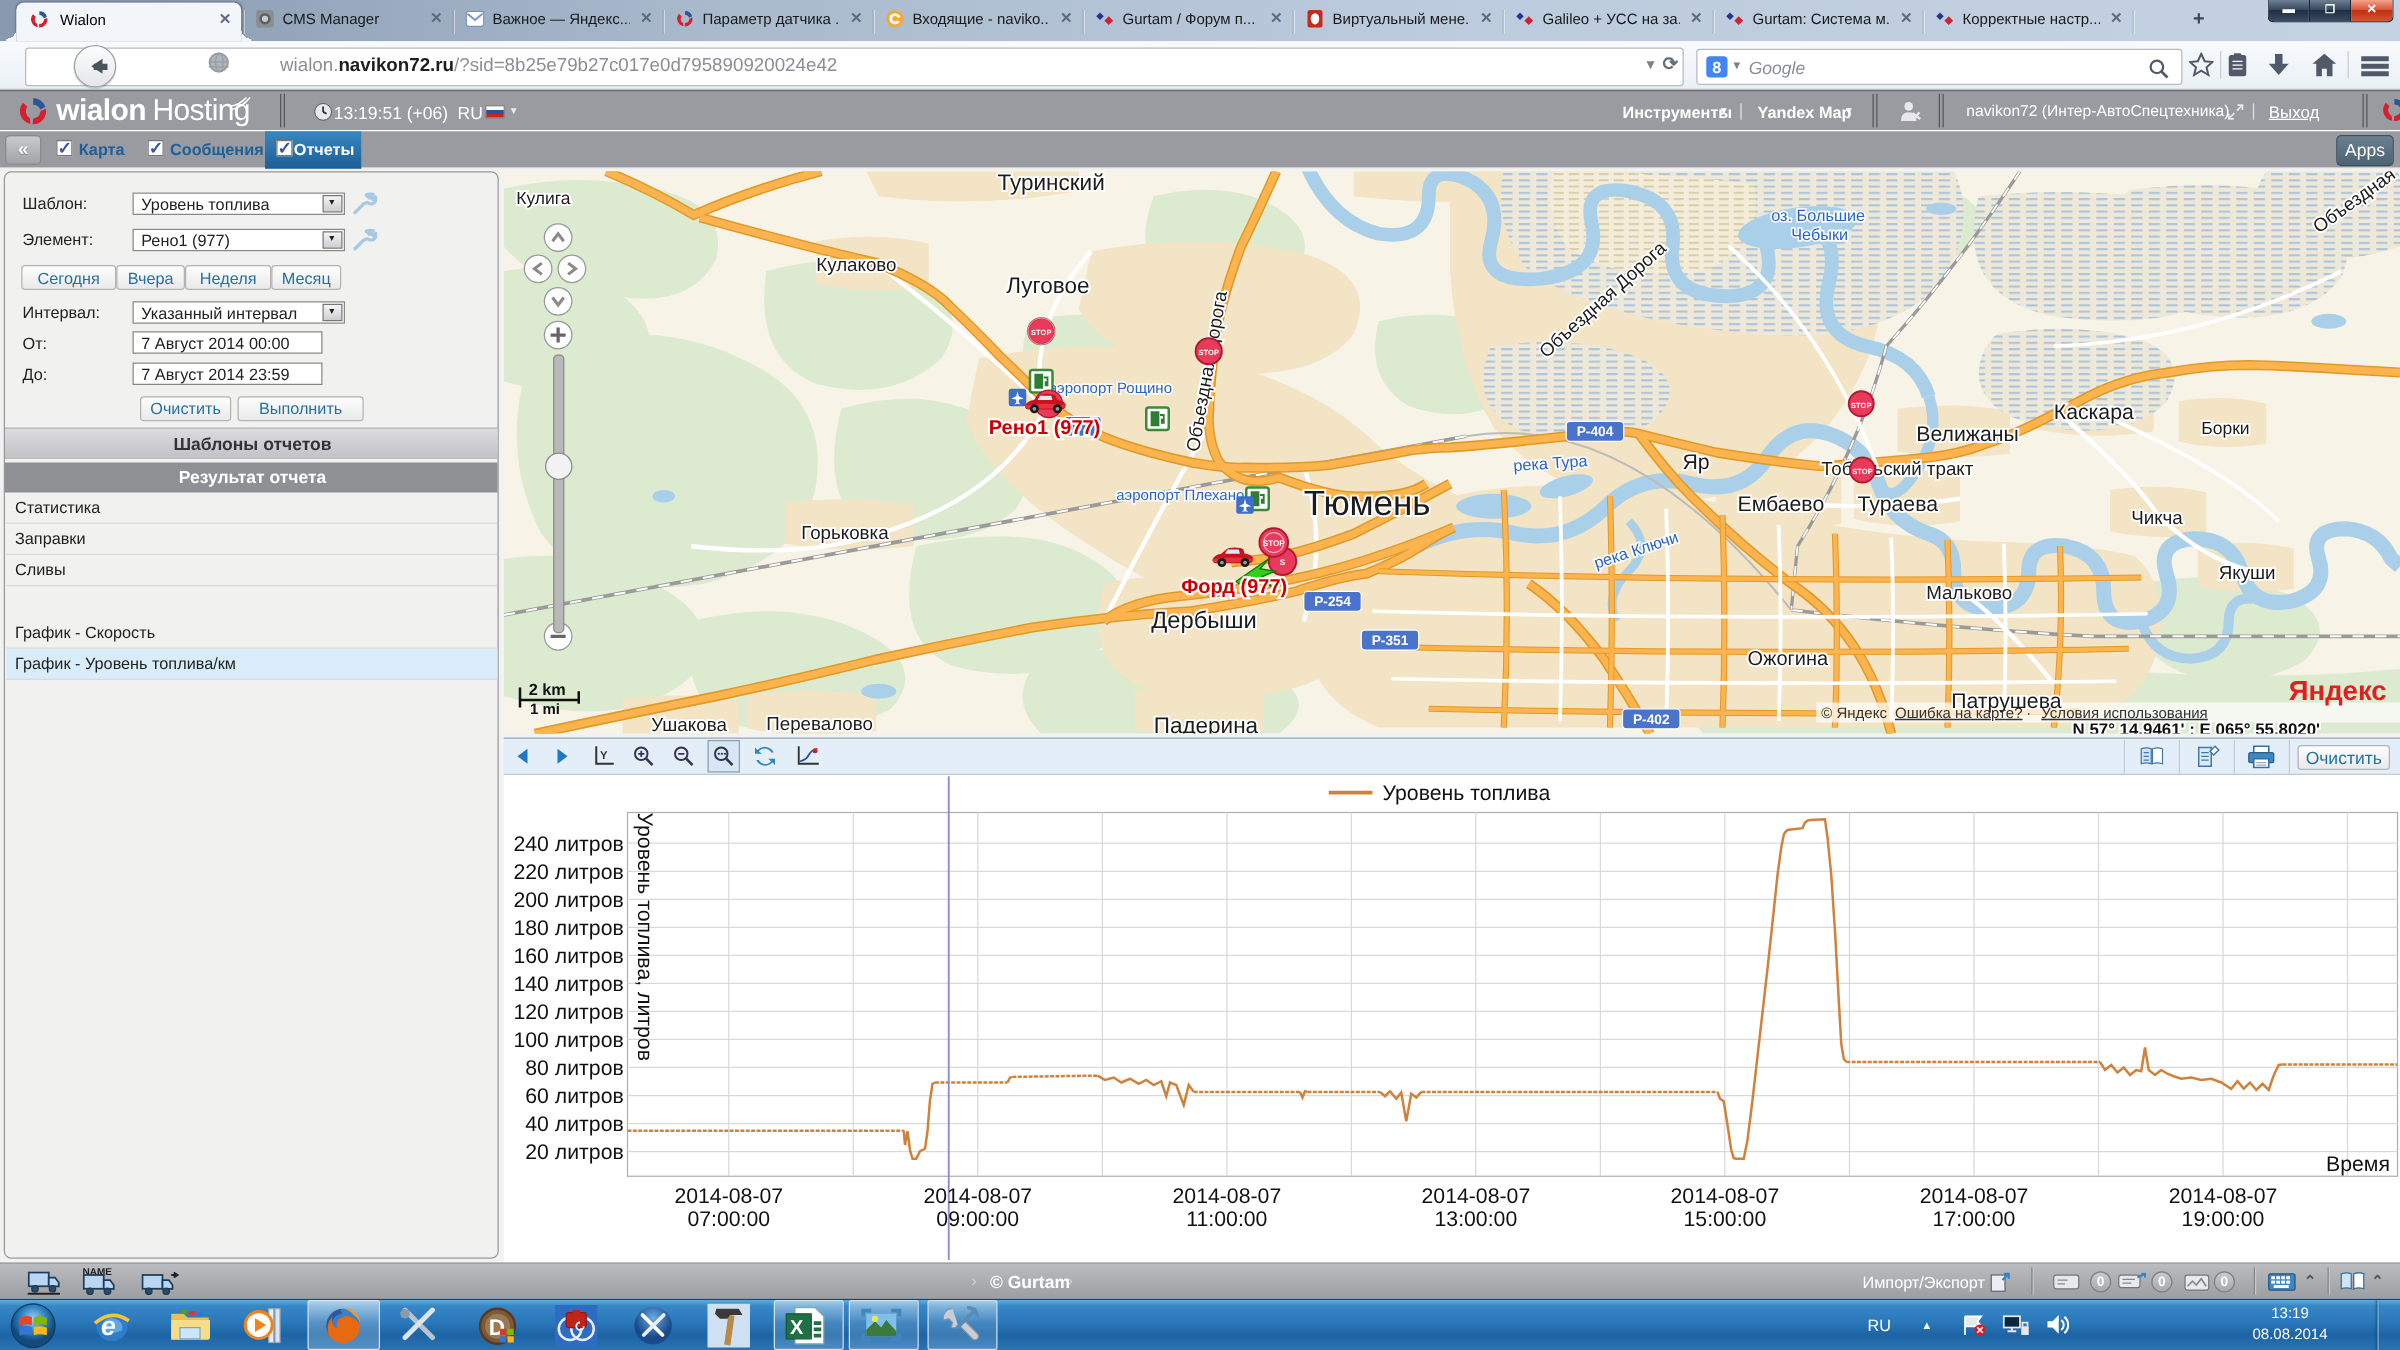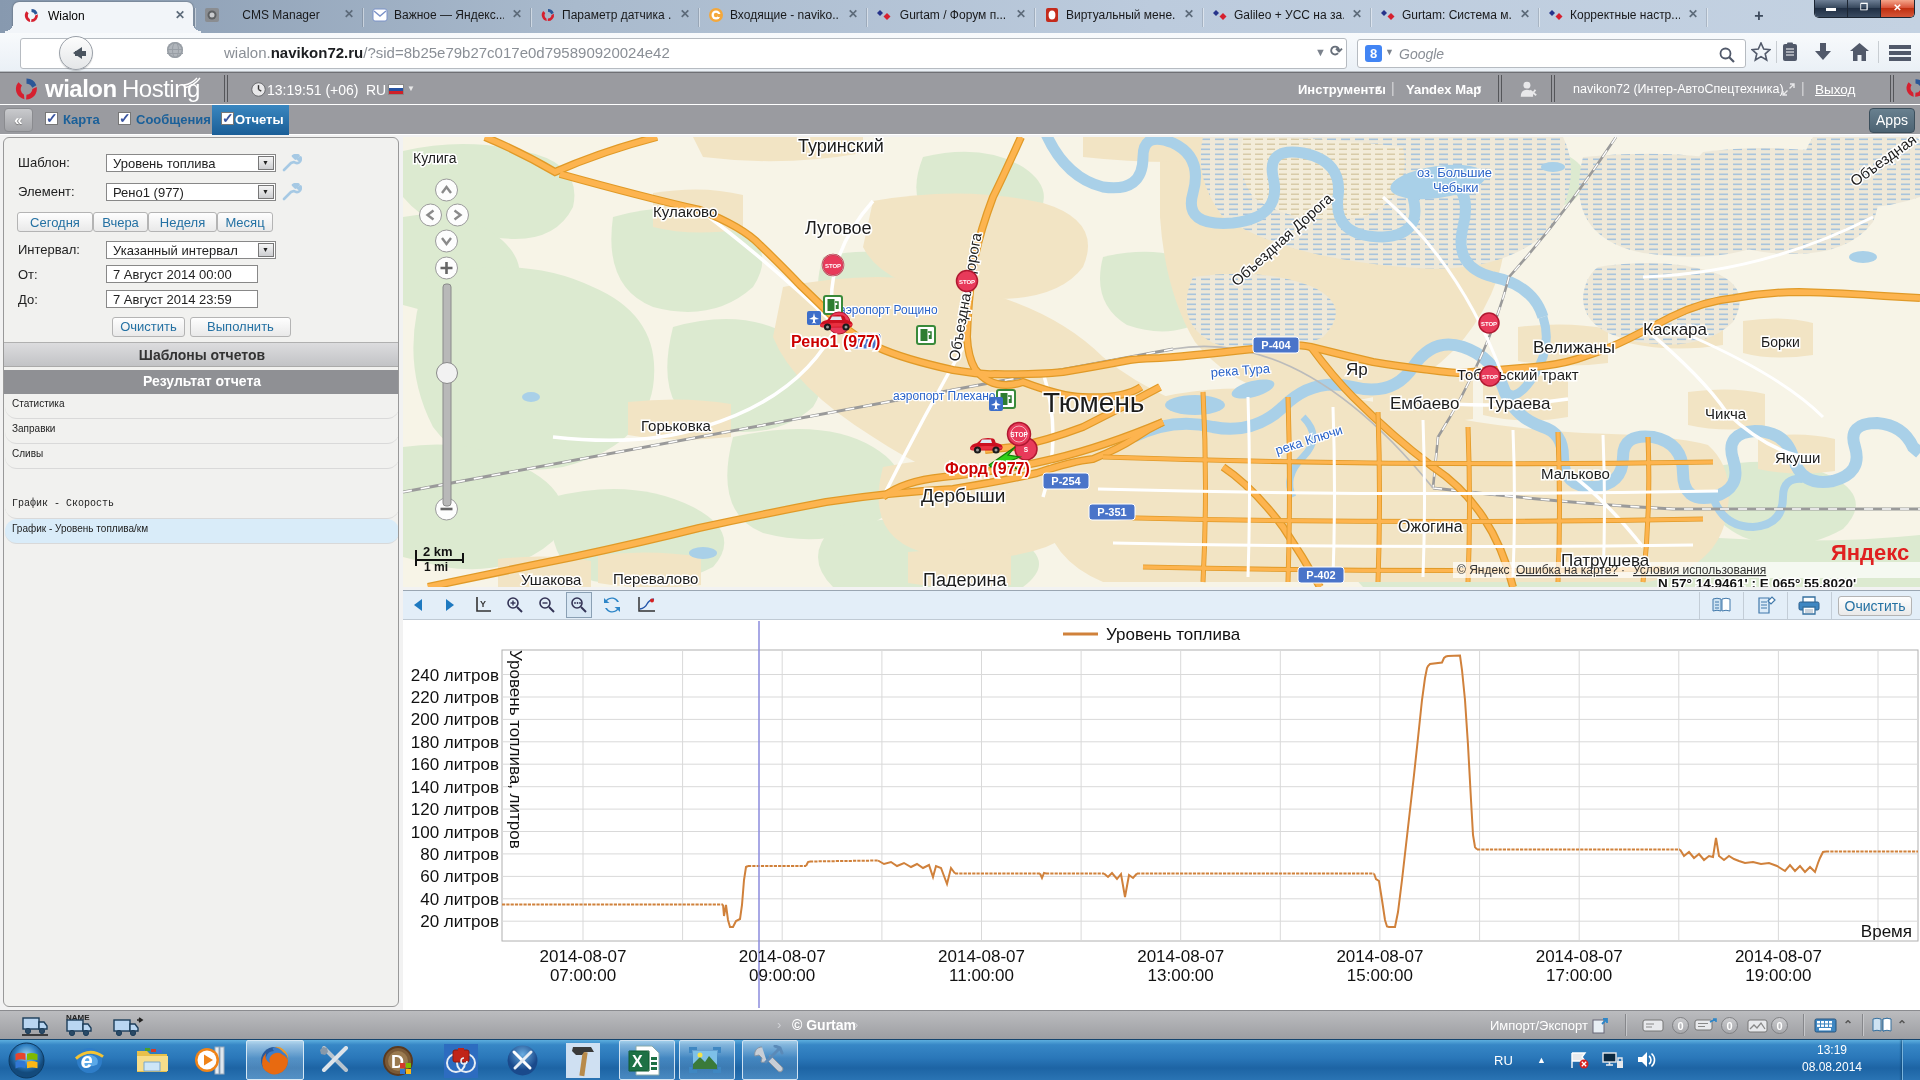--- a/index.html
+++ b/index.html
@@ -3,21 +3,21 @@
 <meta charset="utf-8">
 <style>
 * { margin:0; padding:0; box-sizing:border-box; }
 html,body { width:1920px; height:1080px; overflow:hidden; font-family:"Liberation Sans", sans-serif; }
 .abs { position:absolute; }
 #page { position:relative; width:1920px; height:1080px; background:#f2f2f2; }
 
 
 #tabbar { left:0; top:0; width:1920px; height:33px;
   background:linear-gradient(to right,#8799af,#a9bacd 30%,#bccbdd 60%,#c4d2e2 100%); }
-.tab { position:absolute; top:3px; height:30px; font-size:12px; color:#18191b;text-align:center; }
+.tab { position:absolute; top:3px; height:30px; font-size:12px; color:#18191b; }
 .tab .fav { position:absolute; left:8px; top:4px; width:16px; height:16px; }
 .tab .ttl { position:absolute; left:30px; top:5px; width:110px; white-space:nowrap; overflow:hidden; }
 .tab .cls { position:absolute; right:7px; top:4px; color:#5d6b7a; font-size:12px; font-weight:bold; }
 .tabsep { position:absolute; top:8px; width:1px; height:19px; background:rgba(255,255,255,.45); box-shadow:-1px 0 0 rgba(0,0,0,.12); }
 #activetab { position:absolute; left:13px; top:2px; width:180px; height:31px;
   background:#f2f5f9; border-radius:6px 6px 0 0; box-shadow:0 0 2px rgba(0,0,0,.5); }
 #activetab:before { content:""; position:absolute; left:-8px; bottom:0; width:8px; height:10px; background:radial-gradient(circle at 0 0, transparent 8px, #f2f5f9 8px);}
 #activetab:after { content:""; position:absolute; right:-8px; bottom:0; width:8px; height:10px; background:radial-gradient(circle at 8px 0, transparent 8px, #f2f5f9 8px);}
 #winbtns { position:absolute; right:5px; top:0; width:101px; height:18px; border:1px solid #1c2633; border-top:none; border-radius:0 0 5px 5px; overflow:hidden; display:flex; }
 #winbtns div { width:33.6px; height:17px; color:#fff; text-align:center; font-size:10px; line-height:15px; font-weight:bold; }
@@ -43,21 +43,21 @@
 .wcheck:before { content:"\2713"; position:absolute; left:0px; top:-3px; font-size:14px; font-weight:bold; color:#3b55a0; }
 .wtablbl { position:absolute; left:23px; top:7px; font-size:13px; font-weight:bold; color:#1b6099; }
 .lbl { position:absolute; font-size:13px; color:#222; }
 .sel { position:absolute; left:102px; width:170px; height:18px; background:#fff; border:1px solid #888; font-size:13px; color:#222; }
 .sel span { position:absolute; left:6px; top:1px; }
 .selbtn { position:absolute; right:1px; top:1px; width:16px; height:14px; background:linear-gradient(#f5f5f5,#cdced1); border:1px solid #777; }
 .selbtn:before { content:"\25BC"; position:absolute; left:3px; top:2px; font-size:7px; color:#222; }
 .qbtn { position:absolute; height:20px; background:linear-gradient(#fefefe,#e9e9e9); border:1px solid #b4b4b4; border-radius:3px; color:#2471a3; font-size:13px; text-align:center; }
 .inp { position:absolute; left:102px; width:152px; height:18px; background:#fff; border:1px solid #888; font-size:13px; color:#222; }
 .inp span { position:absolute; left:6px; top:1px; }
-.lrow { position:absolute; left:1px; width:394px; height:25px; border-bottom:1px solid #d9d9d9; font-size:10px; color:#222;border-radius:12px; }
+.lrow { position:absolute; left:1px; width:394px; height:25px; border-bottom:1px solid #d9d9d9; font-size:13px; color:#222; }
 .lrow span { position:absolute; left:7px; top:4px; }
 .wrench { position:absolute; }
 .zero { position:absolute; top:6px; width:17px; height:17px; background:linear-gradient(#c9cacd,#a8a9ad); border:1px solid #808184; border-radius:50%; color:#fff; font-size:11px; font-weight:bold; text-align:center; line-height:16px; }
 .tbox { position:absolute; top:0px; width:56px; height:40px; background:linear-gradient(rgba(255,255,255,.45),rgba(255,255,255,.12) 45%,rgba(200,230,255,.2)); border:1px solid #cfe2f2; border-radius:2px; }
 </style>
 </head>
 <body>
 <div id="page">
 
   <div id="tabbar" class="abs">
@@ -304,21 +304,21 @@
     <div class="abs" style="left:0;top:232px;width:396px;height:24px;background:#8f9094;text-align:center;font-size:14px;font-weight:bold;color:#fff;line-height:23px;">Результат отчета</div>
     <div class="lrow" style="top:256px;">
         <span>Статистика</span>
       </div>
     <div class="lrow" style="top:281px;">
         <span>Заправки</span>
       </div>
     <div class="lrow" style="top:306px;">
         <span>Сливы</span>
       </div>
-    <div class="lrow" style="top:356px;font-family:Liberation Mono, monospace;">
+    <div class="lrow" style="top:356px;">
         <span>График - Скорость</span>
       </div>
     <div class="lrow" style="top:381px;background:#d9ecf9;">
         <span>График - Уровень топлива/км</span>
       </div>
   </div>
 
   <div id="map" class="abs" style="left:403px;top:137px;width:1517px;height:450px;background:#f7f4e7;overflow:hidden;text-align:center;">
     <svg width="1517" height="450" viewBox="0 0 1517 450">
       <defs>

